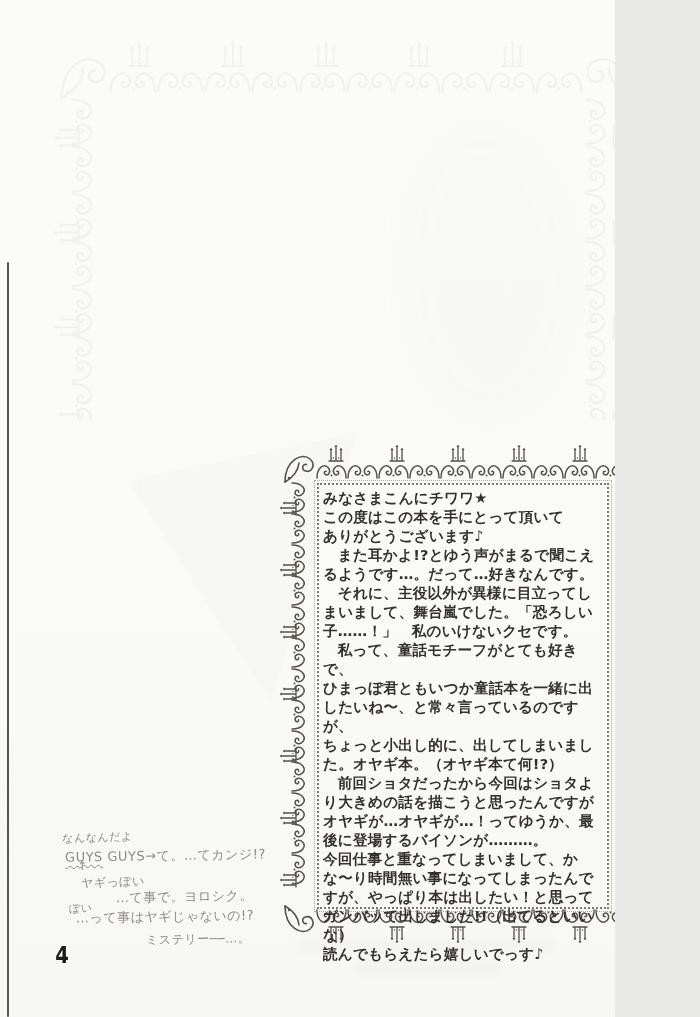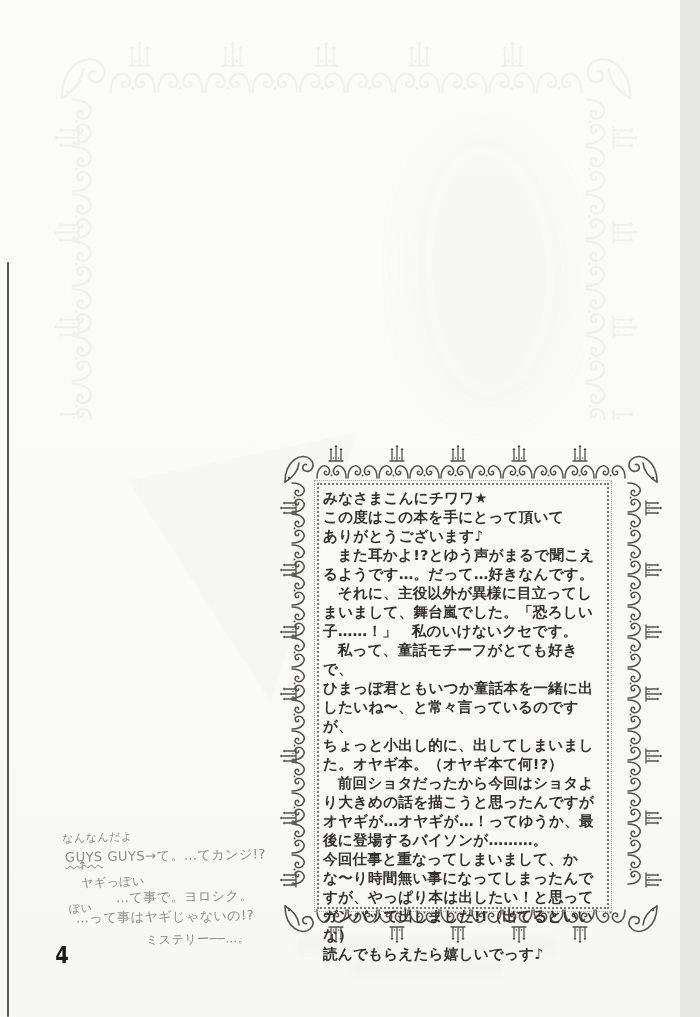--- a/index.html
+++ b/index.html
@@ -2,23 +2,24 @@
 <html><head>
 <meta charset="utf-8">
 <style>
   html,body{margin:0;padding:0;}
   body{
     font-family:"DejaVu Sans", sans-serif;
     background:#e8e8e6;
   }
   #page{
     position:relative;
-    width:680px;height:1017px;
+    width:592px;height:1017px;
     background:linear-gradient(180deg,#fbfbf9 0%,#faFAf7 55%,#f7f7f4 100%);
     overflow:hidden;
+    padding-left:23px;
   }
 
   
   #edge-line{
     position:absolute;left:7px;top:262px;width:2px;height:755px;
     background:#2e2d2c;opacity:.8;border-radius:1px;
   }
 
   
   .ghost{position:absolute;opacity:.05;filter:blur(.4px);}

